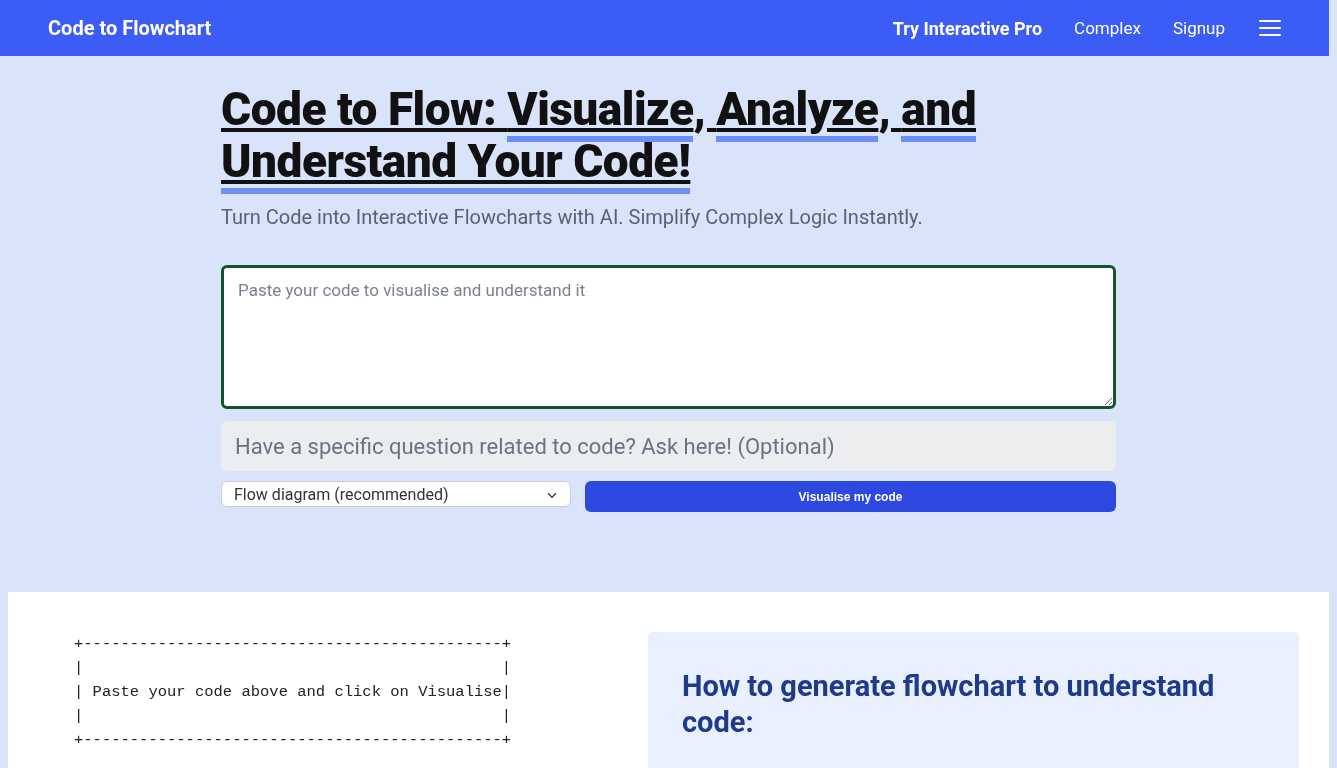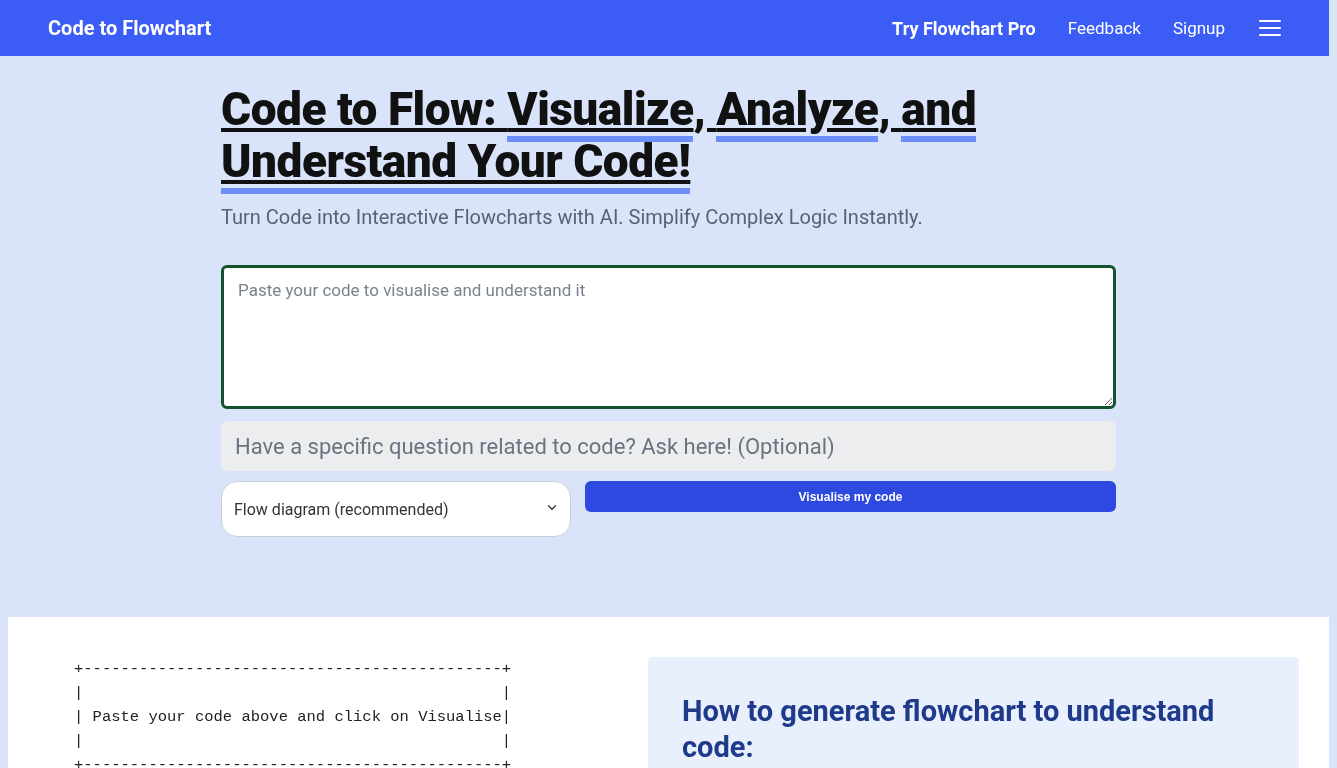--- a/index.html
+++ b/index.html
@@ -101,23 +101,23 @@
     margin-top: 10px;
     display: flex;
     gap: 14px;
   }
   .select-wrap {
     position: relative;
     width: 350px;
   }
   .select {
     width: 100%;
-    height: 56px;
+    height: 26px;
     border: 1px solid #c9ced6;
-    border-radius: 16px;
+    border-radius: 6px;
     background: #fff;
     padding: 0 36px 0 12px;
     font-size: 16px;
     font-family: inherit;
     appearance: none;
     cursor: pointer;
     color: #333;
   }
   .select-wrap .chev {
     position: absolute;
@@ -168,22 +168,22 @@
     color: #1f3a8a;
     line-height: 1.25;
   }
 </style>
 </head>
 <body>
 
 <div class="navbar">
   <div class="brand">Code to Flowchart</div>
   <div class="nav-spacer"></div>
-  <a class="nav-link pro">Try Flowchart Pro</a>
-  <a class="nav-link">Feedback</a>
+  <a class="nav-link pro">Try Interactive Pro</a>
+  <a class="nav-link">Complex</a>
   <a class="nav-link">Signup</a>
   <div class="hamburger">
     <span></span>
       <span></span>
       <span></span>
   </div>
 </div>
 
 <div class="hero">
   <h1>

